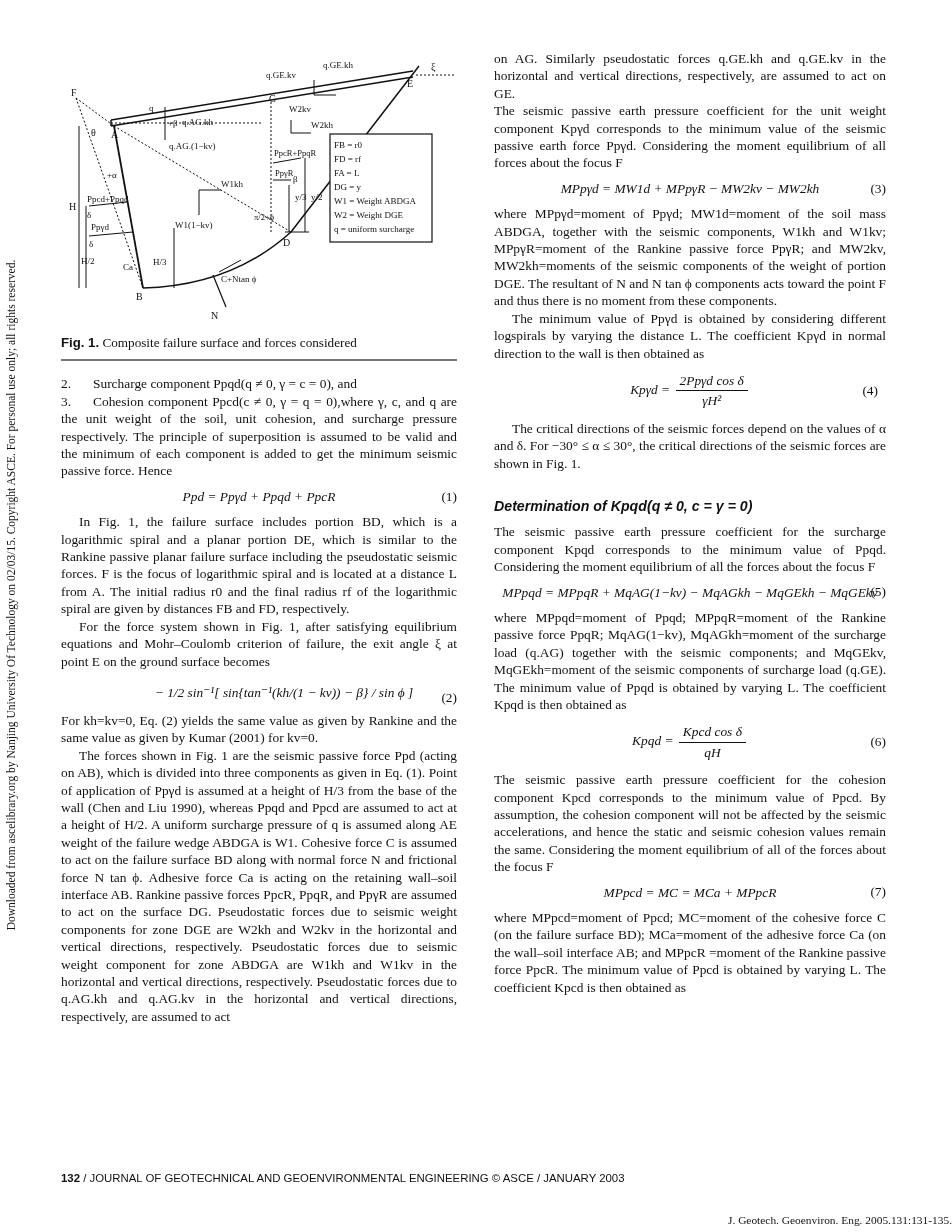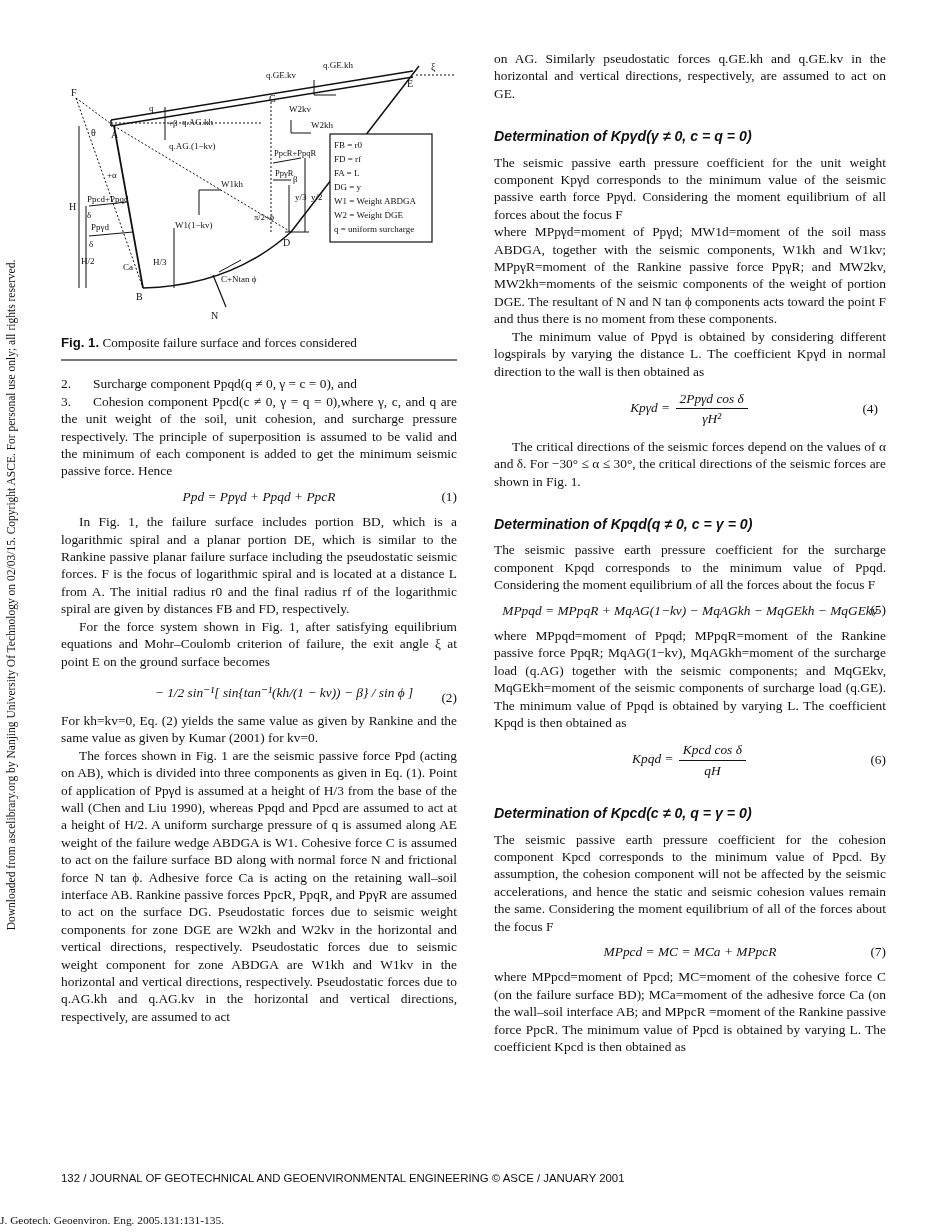--- a/index.html
+++ b/index.html
@@ -18,22 +18,22 @@
   .frac .num { border-bottom:1px solid #111; padding:0 4px 1px; }
   .frac .den { padding-top:1px; }
   .fig { position:relative; width:396px; height:278px; }
   .caption { font-size:13.2px; text-align:left; margin-top:6px; padding-bottom:8px;
              border-bottom:2px solid #777; }
   .caption b { font-family:"Liberation Sans", sans-serif; }
   .sidebar-note { position:absolute; left:2px; top:250px; width:18px; height:690px; }
   .sidebar-note span { position:absolute; left:50%; top:50%; transform:translate(-50%,-50%) rotate(-90deg);
        white-space:nowrap; font-size:11.5px; font-family:"Liberation Serif", serif; }
   .footer { position:absolute; left:61px; top:1172px; font-family:"Liberation Sans", sans-serif; font-size:11.4px; }
-  .footer b { font-weight:normal; }
-  .cite { position:absolute; left:0; width:952px; top:1214px; text-align:left; font-size:11.4px; }
+  .footer b { font-weight:bold; }
+  .cite { position:absolute; left:0; width:952px; top:1214px; text-align:right; font-size:11.4px; }
   .list-item { display:flex; }
   .list-item .n { width:32px; }
 </style>
 </head>
 <body>
 
 <div class="sidebar-note">
   <span>Downloaded from ascelibrary.org by Nanjing University Of Technology on 02/03/15. Copyright ASCE. For personal use only; all rights reserved.</span>
 </div>
 
@@ -155,22 +155,25 @@
     <span class="eqnum" style="top:70%">(2)</span>
   </div>
 
   <p>For kh=kv=0, Eq. (2) yields the same value as given by Rankine and the same value as given by Kumar (2001) for kv=0.</p>
   <p class="indent">The forces shown in Fig. 1 are the seismic passive force Ppd (acting on AB), which is divided into three components as given in Eq. (1). Point of application of Ppγd is assumed at a height of H/3 from the base of the wall (Chen and Liu 1990), whereas Ppqd and Ppcd are assumed to act at a height of H/2. A uniform surcharge pressure of q is assumed along AE weight of the failure wedge ABDGA is W1. Cohesive force C is assumed to act on the failure surface BD along with normal force N and frictional force N tan ϕ. Adhesive force Ca is acting on the retaining wall–soil interface AB. Rankine passive forces PpcR, PpqR, and PpγR are assumed to act on the surface DG. Pseudostatic forces due to seismic weight components for zone DGE are W2kh and W2kv in the horizontal and vertical directions, respectively. Pseudostatic forces due to seismic weight component for zone ABDGA are W1kh and W1kv in the horizontal and vertical directions, respectively. Pseudostatic forces due to q.AG.kh and q.AG.kv in the horizontal and vertical directions, respectively, are assumed to act</p>
 </div>
 
 <div class="col right">
   <p>on AG. Similarly pseudostatic forces q.GE.kh and q.GE.kv in the horizontal and vertical directions, respectively, are assumed to act on GE.</p>
 
-  <div class="h">Determination of Kpγd(γ ≠ 0, c = q = 0)</div>
   <p>The seismic passive earth pressure coefficient for the unit weight component Kpγd corresponds to the minimum value of the seismic passive earth force Ppγd. Considering the moment equilibrium of all forces about the focus F</p>
+  <div class="eq">
+    <span>MPpγd = MW1d + MPpγR − MW2kv − MW2kh</span>
+    <span class="eqnum">(3)</span>
+  </div>
   <p>where MPpγd=moment of Ppγd; MW1d=moment of the soil mass ABDGA, together with the seismic components, W1kh and W1kv; MPpγR=moment of the Rankine passive force PpγR; and MW2kv, MW2kh=moments of the seismic components of the weight of portion DGE. The resultant of N and N tan ϕ components acts toward the point F and thus there is no moment from these components.</p>
   <p class="indent">The minimum value of Ppγd is obtained by considering different logspirals by varying the distance L. The coefficient Kpγd in normal direction to the wall is then obtained as</p>
   <div class="eq" style="margin:10px 8px">
     <span>Kpγd =</span>
     <span class="frac">
       <span class="num">2Ppγd cos δ</span>
       <span class="den">γH²</span>
     </span>
     <span class="eqnum">(4)</span>
   </div>
@@ -185,25 +188,24 @@
   <p>where MPpqd=moment of Ppqd; MPpqR=moment of the Rankine passive force PpqR; MqAG(1−kv), MqAGkh=moment of the surcharge load (q.AG) together with the seismic components; and MqGEkv, MqGEkh=moment of the seismic components of surcharge load (q.GE). The minimum value of Ppqd is obtained by varying L. The coefficient Kpqd is then obtained as</p>
   <div class="eq" style="margin:10px 0">
     <span>Kpqd =</span>
     <span class="frac">
       <span class="num">Kpcd cos δ</span>
       <span class="den">qH</span>
     </span>
     <span class="eqnum">(6)</span>
   </div>
 
-  <div class="h">Determination of Kpcd(c ≠ 0, q = γ = 0)</div>
   <p>The seismic passive earth pressure coefficient for the cohesion component Kpcd corresponds to the minimum value of Ppcd. By assumption, the cohesion component will not be affected by the seismic accelerations, and hence the static and seismic cohesion values remain the same. Considering the moment equilibrium of all of the forces about the focus F</p>
   <div class="eq">
     <span>MPpcd = MC = MCa + MPpcR</span>
     <span class="eqnum">(7)</span>
   </div>
   <p>where MPpcd=moment of Ppcd; MC=moment of the cohesive force C (on the failure surface BD); MCa=moment of the adhesive force Ca (on the wall–soil interface AB; and MPpcR =moment of the Rankine passive force PpcR. The minimum value of Ppcd is obtained by varying L. The coefficient Kpcd is then obtained as</p>
 </div>
 
 <div class="footer">
-  <b>132</b><span> / JOURNAL OF GEOTECHNICAL AND GEOENVIRONMENTAL ENGINEERING © ASCE / JANUARY 2001</span>
+  <b>132</b><span> / JOURNAL OF GEOTECHNICAL AND GEOENVIRONMENTAL ENGINEERING © ASCE / JANUARY 2003</span>
 </div>
 <div class="cite">J. Geotech. Geoenviron. Eng. 2005.131:131-135.</div>
 
 </body></html>

